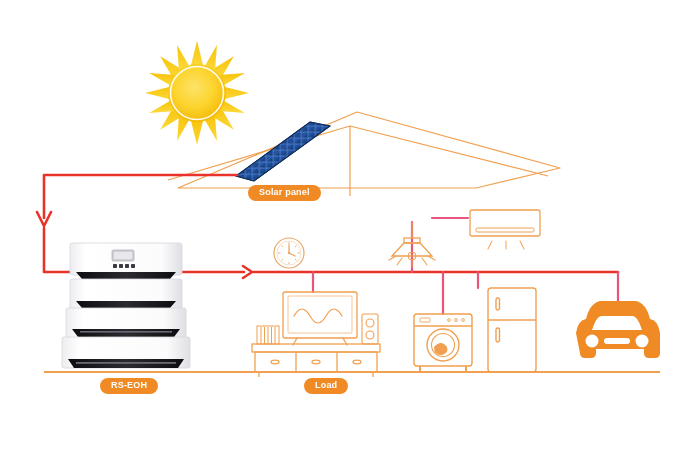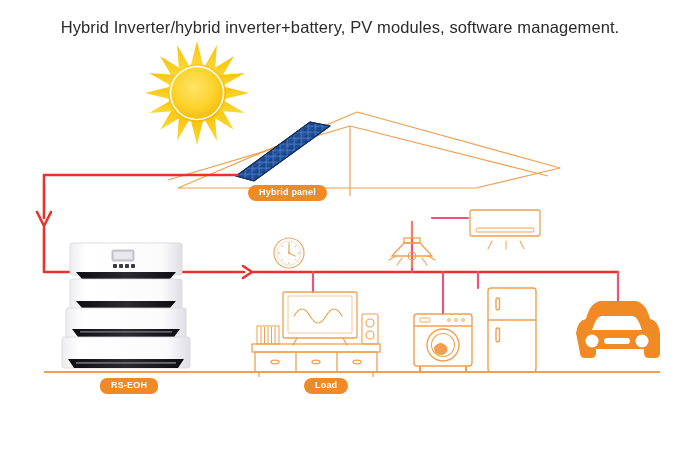--- a/index.html
+++ b/index.html
@@ -27,29 +27,28 @@
     color:#ffffff;
     font-size:9px;
     font-weight:bold;
     border-radius:9px;
     padding:3px 11px 4px 11px;
     letter-spacing:0.2px;
     line-height:1;
     white-space:nowrap;
   }
   #badge-solar{left:248px;top:185px;}
-  #badge-rseoh{left:100px;top:378px;border-radius:7px;}
+  #badge-rseoh{left:100px;top:378px;}
   #badge-load{left:304px;top:378px;text-align:right;}
 </style>
 </head>
 <body>
 
 <div id="stage">
 
-  <div id="title">Hybrid Inverter/hybrid inverter+battery, PV modules, software management.</div>
 
   <svg id="diagram" viewBox="0 0 680 465">
     <defs>
       <radialGradient id="sunGrad" cx="45%" cy="40%" r="62%">
         <stop offset="0%" stop-color="#fde368"></stop>
         <stop offset="55%" stop-color="#fcd42e"></stop>
         <stop offset="100%" stop-color="#f2b705"></stop>
       </radialGradient>
       <linearGradient id="sunRay" x1="0" y1="0" x2="0" y2="1">
         <stop offset="0%" stop-color="#f7c30a"></stop>
@@ -267,17 +266,17 @@
       <path d="M 592 330 q 4 -13 9 -14 l 32 0 q 5 1 9 14 Z" fill="#ffffff"></path>
       <circle cx="592" cy="341" r="6.5" fill="#ffffff"></circle>
       <circle cx="642" cy="341" r="6.5" fill="#ffffff"></circle>
       <rect x="604" y="338" width="26" height="6" rx="3" fill="#ffffff"></rect>
     </g>
 
     <line x1="44" y1="372" x2="660" y2="372" stroke="#f0a050" stroke-width="1.8"></line>
 
   </svg>
 
-  <div class="badge" id="badge-solar">Hybrid panel</div>
+  <div class="badge" id="badge-solar">Solar panel</div>
   <div class="badge" id="badge-rseoh">RS-EOH</div>
   <div class="badge" id="badge-load">Load</div>
 
 </div>
 
 </body></html>

